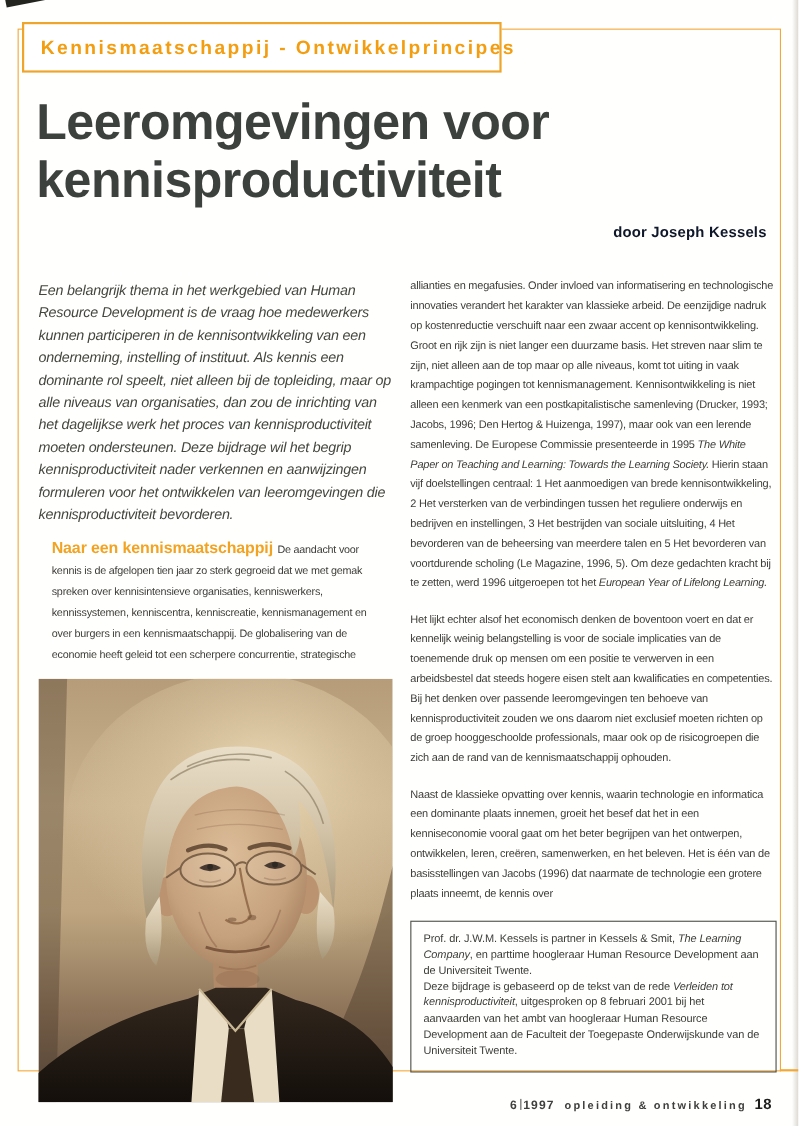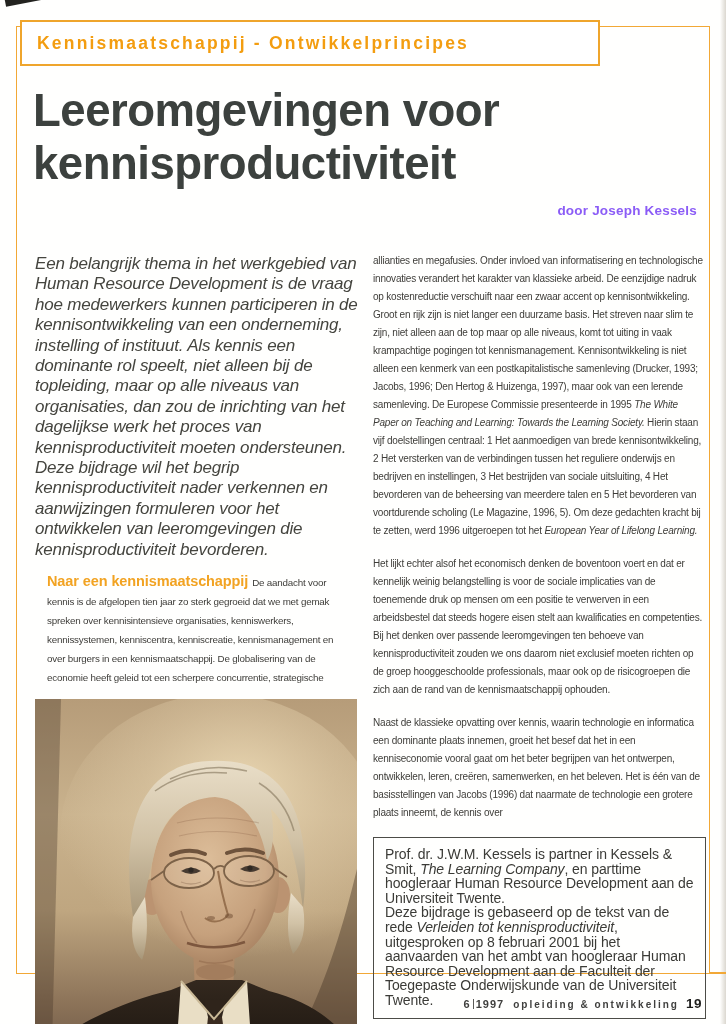--- a/index.html
+++ b/index.html
@@ -8,42 +8,42 @@
 
   
   .corner-artifact{position:absolute;left:4px;top:-4px;width:44px;height:11px;background:#23231f;transform:rotate(-11deg);transform-origin:left top;}
   .scan-edge{position:absolute;right:0;top:0;width:6px;height:100%;background:linear-gradient(to right, rgba(0,0,0,0), rgba(125,112,88,0.28));}
 
   
   .frame{position:absolute;left:16px;top:26px;width:692px;height:946px;border:1.5px solid #f2a836;box-sizing:content-box;}
   .frame-ext{position:absolute;left:709px;top:972px;width:17px;height:2px;background:#f2a836;}
 
   
-  .kicker-box{position:absolute;left:20px;top:20px;width:580px;height:46px;background:#ffffff;border:2px solid #efa52c;box-sizing:border-box;display:flex;align-items:center;padding-left:15px;}
+  .kicker-box{position:absolute;left:20px;top:20px;width:436px;height:46px;background:#ffffff;border:2px solid #efa52c;box-sizing:border-box;display:flex;align-items:center;padding-left:15px;}
   .kicker-label{color:#f39d10;font-weight:bold;font-size:17.5px;letter-spacing:2.2px;white-space:nowrap;}
 
   
   .title{position:absolute;left:33px;top:84px;margin:0;color:#3c413e;font-weight:bold;font-size:46px;line-height:53px;letter-spacing:-0.5px;transform:scaleX(0.99);transform-origin:left top;}
   .title span{display:block;}
-  .byline{position:absolute;top:203px;right:29px;font-size:13.5px;font-weight:bold;color:#8b5cf6;letter-spacing:0.2px;}
+  .byline{position:absolute;top:203px;right:29px;font-size:13.5px;font-weight:bold;color:#0f172a;letter-spacing:0.2px;}
 
   
   .col-left{position:absolute;left:35px;top:254px;width:326px;}
   .col-right{position:absolute;left:373px;top:252px;width:333px;}
 
-  .intro{margin:0 0 6px 0;font-style:italic;font-size:17px;line-height:20.4px;color:#45453f;letter-spacing:-0.2px;}
+  .intro{margin:0 0 6px 0;font-style:italic;font-size:13px;line-height:20.4px;color:#45453f;letter-spacing:-0.2px;}
   .lead-para{margin:12px;font-size:9.8px;line-height:19px;color:#3e3d39;letter-spacing:-0.2px;}
   .runin-heading{color:#f2a322;font-weight:bold;font-size:14.5px;letter-spacing:-0.1px;padding-right:4px;}
 
   .photo{margin-top:10px;width:322px;height:385px;line-height:0;}
 
   .body-para{margin:0 0 15px 0;font-size:10px;line-height:18px;color:#3e3d39;letter-spacing:-0.2px;}
   .body-para i{font-style:italic;}
 
-  .footnote-box{border:1px solid #4c4c47;padding:9px 11px 10px 11px;font-size:14px;line-height:14.6px;color:#3b3b37;letter-spacing:-0.1px;box-sizing:border-box;width:100%;}
+  .footnote-box{border:1px solid #4c4c47;padding:9px 11px 10px 11px;font-size:10px;line-height:14.6px;color:#3b3b37;letter-spacing:-0.1px;box-sizing:border-box;width:100%;}
   .footnote-box i{font-style:italic;}
 
   
   .footer{position:absolute;top:996px;right:24px;display:flex;align-items:baseline;color:#3f3f3d;}
   .footer .issue,.footer .year{font-size:11px;font-weight:bold;letter-spacing:1px;}
   .footer .bar{display:inline-block;width:1px;height:10px;background:#5a5a57;margin:0 2px;align-self:center;}
   .footer .magazine{font-size:10px;font-weight:bold;letter-spacing:2px;margin-left:9px;}
   .footer .pagenum{font-size:13.5px;font-weight:bold;color:#1e1e1c;margin-left:7px;letter-spacing:0.5px;}
 </style>
 </head>
@@ -159,16 +159,16 @@
     <p class="body-para">Naast de klassieke opvatting over kennis, waarin technologie en informatica een dominante plaats innemen, groeit het besef dat het in een kenniseconomie vooral gaat om het beter begrijpen van het ontwerpen, ontwikkelen, leren, creëren, samenwerken, en het beleven. Het is één van de basisstellingen van Jacobs (1996) dat naarmate de technologie een grotere plaats inneemt, de kennis over</p>
 
     <div class="footnote-box"><span>Prof. dr. J.W.M. Kessels is partner in Kessels &amp; Smit, </span><i>The Learning Company</i><span>, en parttime hoogleraar Human Resource Development aan de Universiteit Twente.</span><br><span>Deze bijdrage is gebaseerd op de tekst van de rede </span><i>Verleiden tot kennisproductiviteit</i><span>, uitgesproken op 8 februari 2001 bij het aanvaarden van het ambt van hoogleraar Human Resource Development aan de Faculteit der Toegepaste Onderwijskunde van de Universiteit Twente.</span></div>
   </div>
 
   <div class="footer">
     <span class="issue">6</span>
     <span class="bar"></span>
     <span class="year">1997</span>
     <span class="magazine">opleiding &amp; ontwikkeling</span>
-    <span class="pagenum">19</span>
+    <span class="pagenum">18</span>
   </div>
 
 </div>
 
 </body></html>

